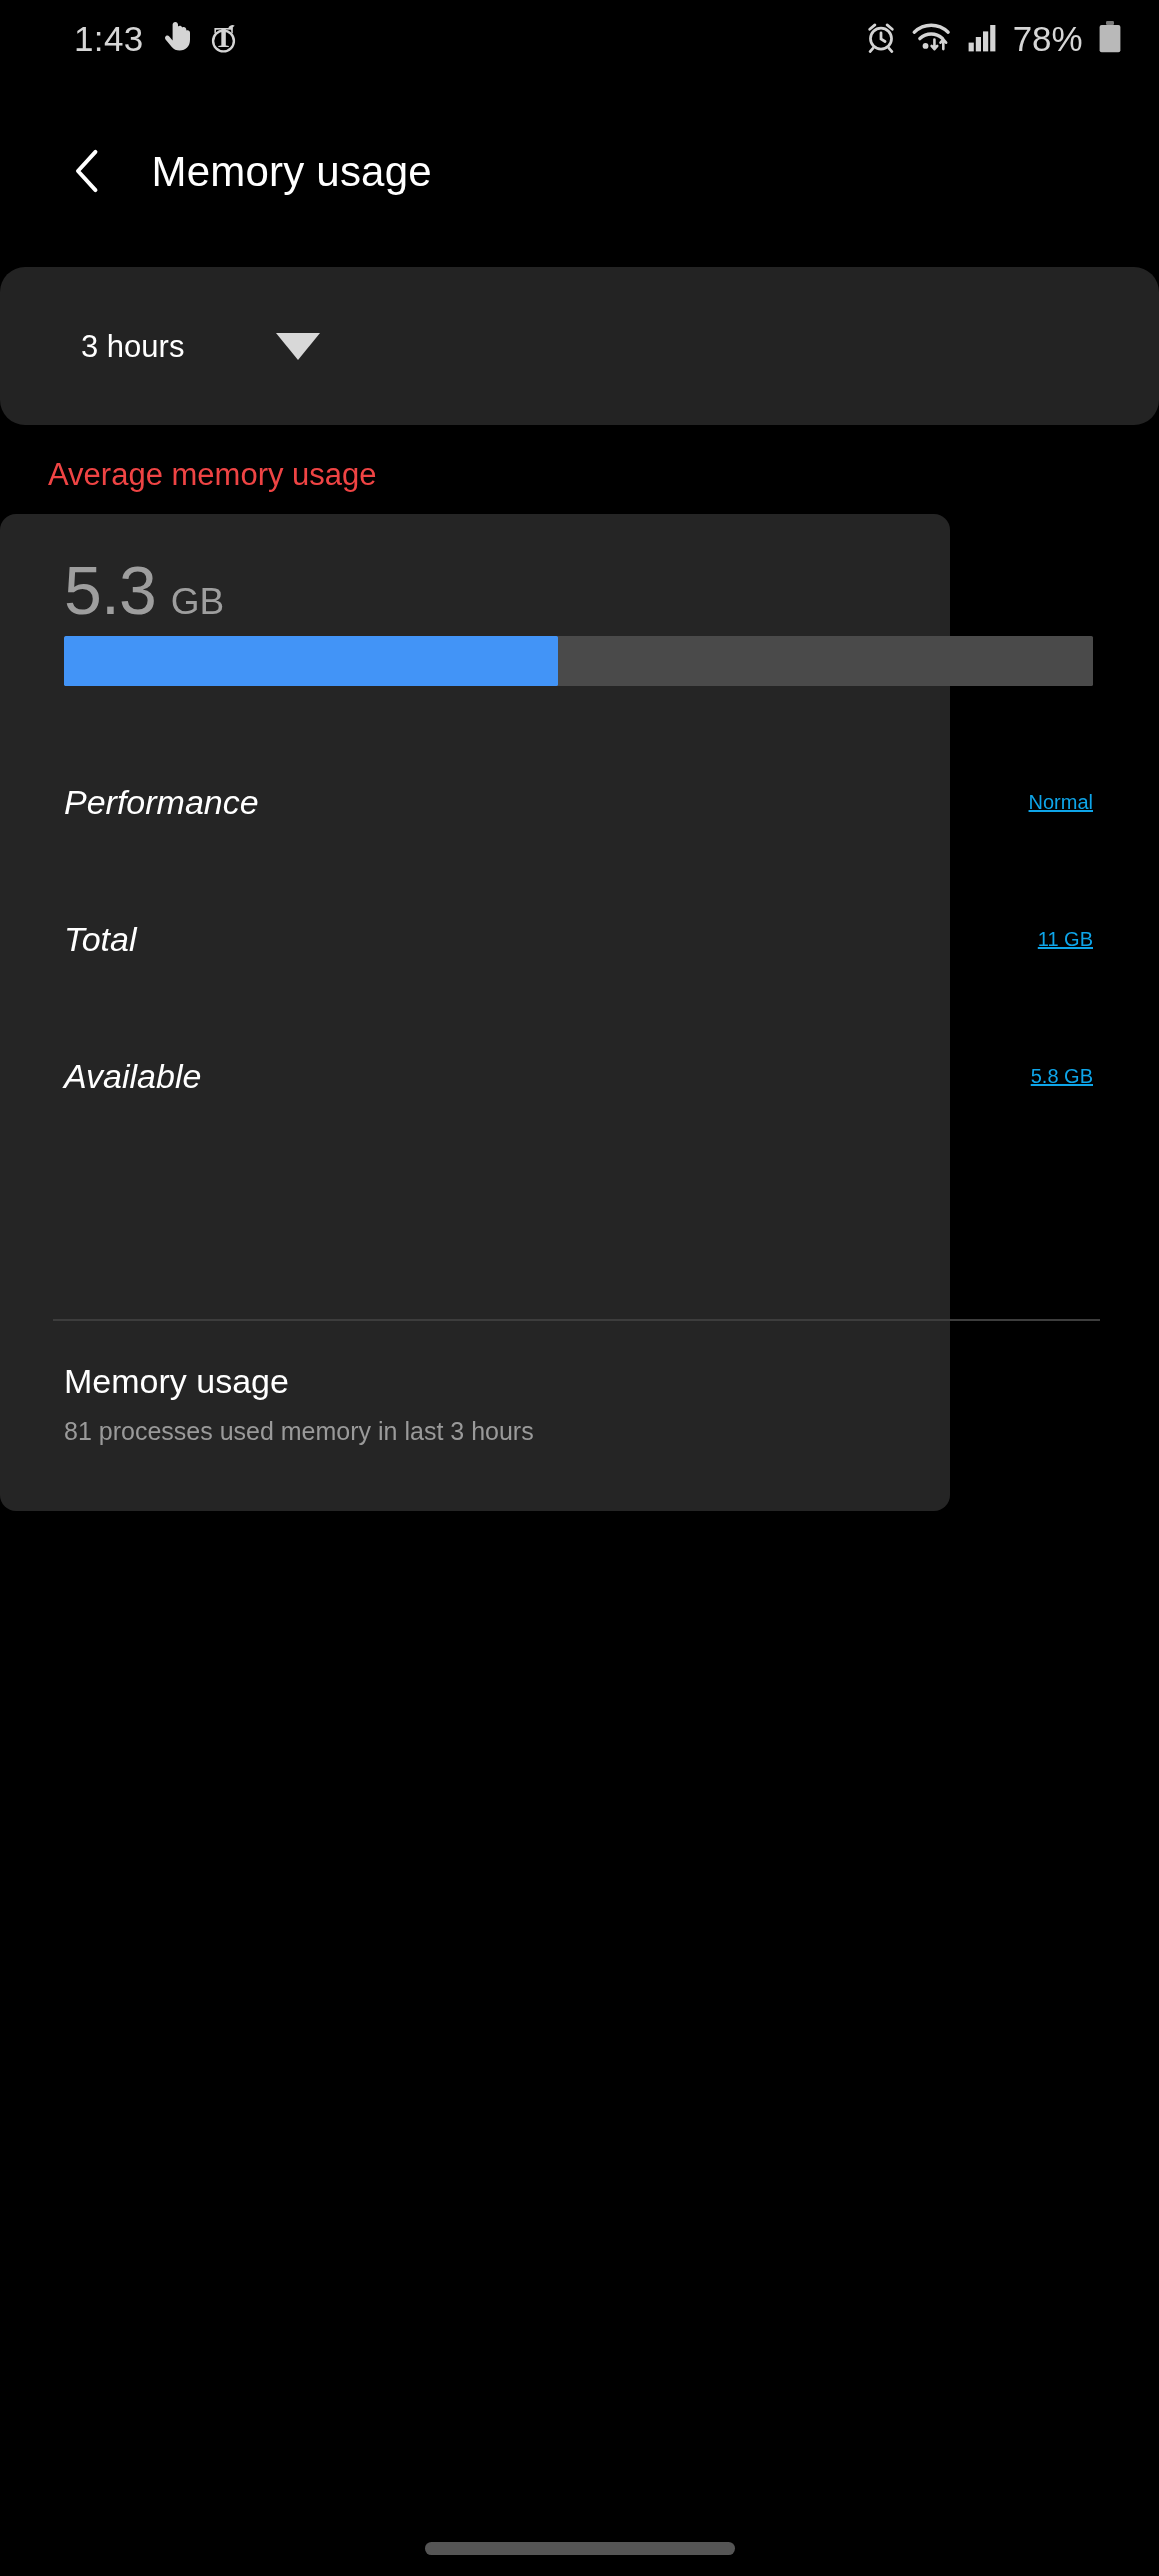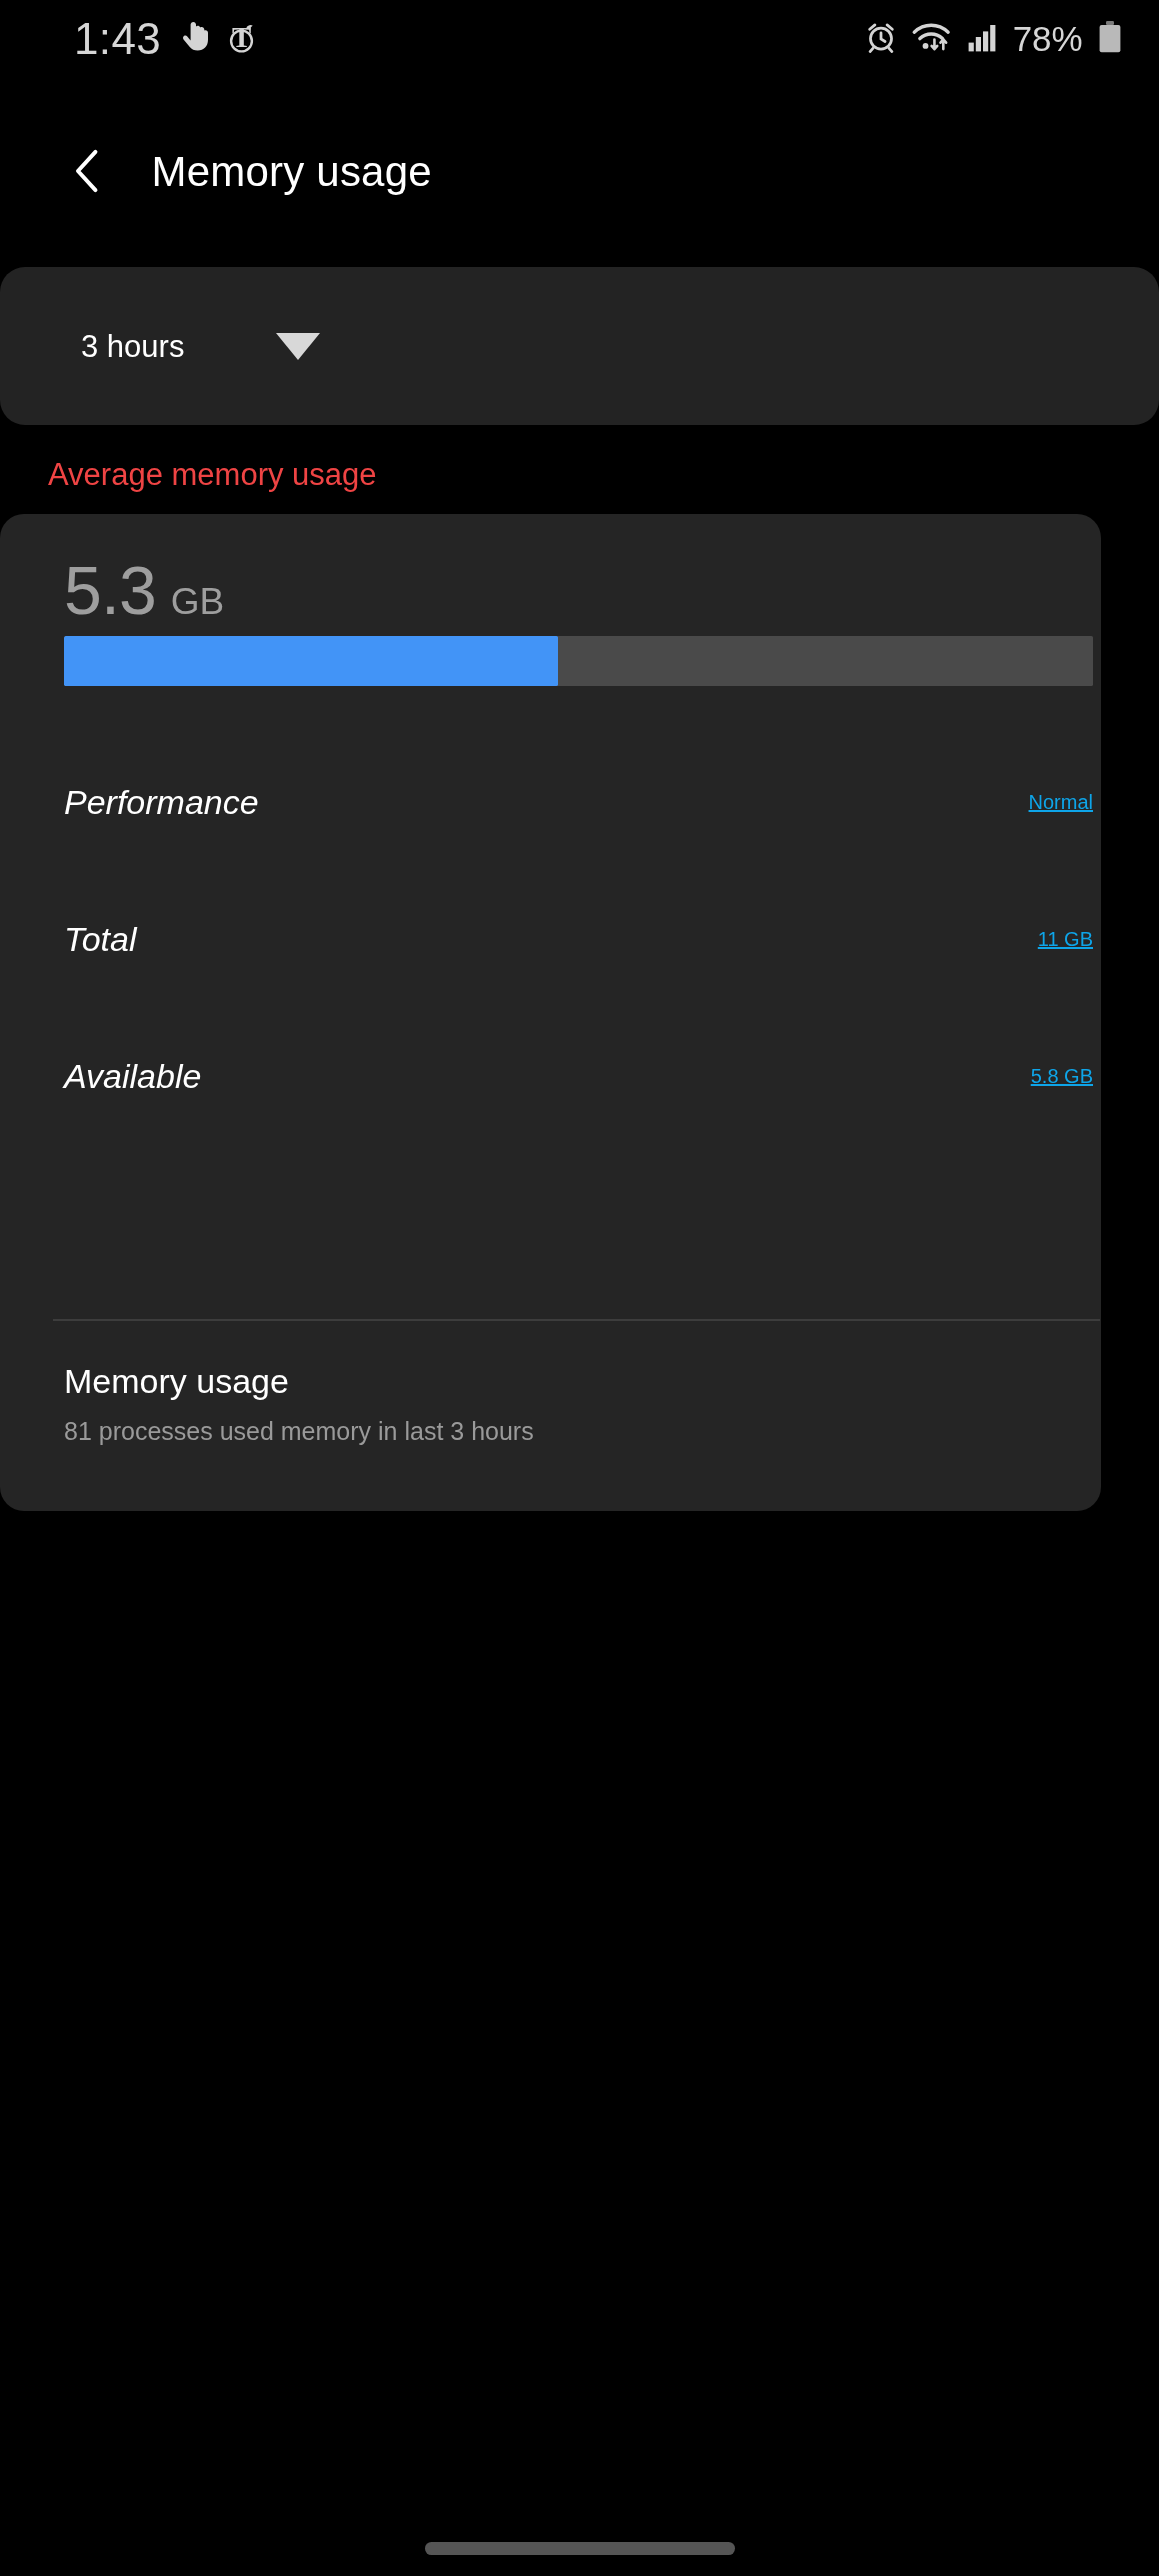--- a/index.html
+++ b/index.html
@@ -35,21 +35,21 @@
     padding: 0 37px 0 74px;
     box-sizing: border-box;
   }
   .status-left {
     display: flex;
     align-items: center;
     gap: 19.3px;
   }
   .status-clock {
     color: #d6d6d6;
-    font-size: 44px;
+    font-size: 35px;
     letter-spacing: 0.4px;
     line-height: 1;
   }
   .status-right {
     display: flex;
     align-items: center;
     gap: 13.7px;
   }
   .battery-pct {
     color: #d6d6d6;
@@ -123,24 +123,24 @@
     color: #ef4444;
     font-size: 31px;
     line-height: 1;
   }
 
   
   .card {
     position: absolute;
     left: 0;
     top: 514px;
-    width: 1101px;
+    width: 950px;
     height: 997px;
     background: #252525;
-    border-radius: 24px;
+    border-radius: 16px;
     box-sizing: border-box;
   }
 
   .usage-value {
     position: absolute;
     left: 64px;
     top: 42px;
     display: flex;
     align-items: baseline;
     color: #9e9e9e;

